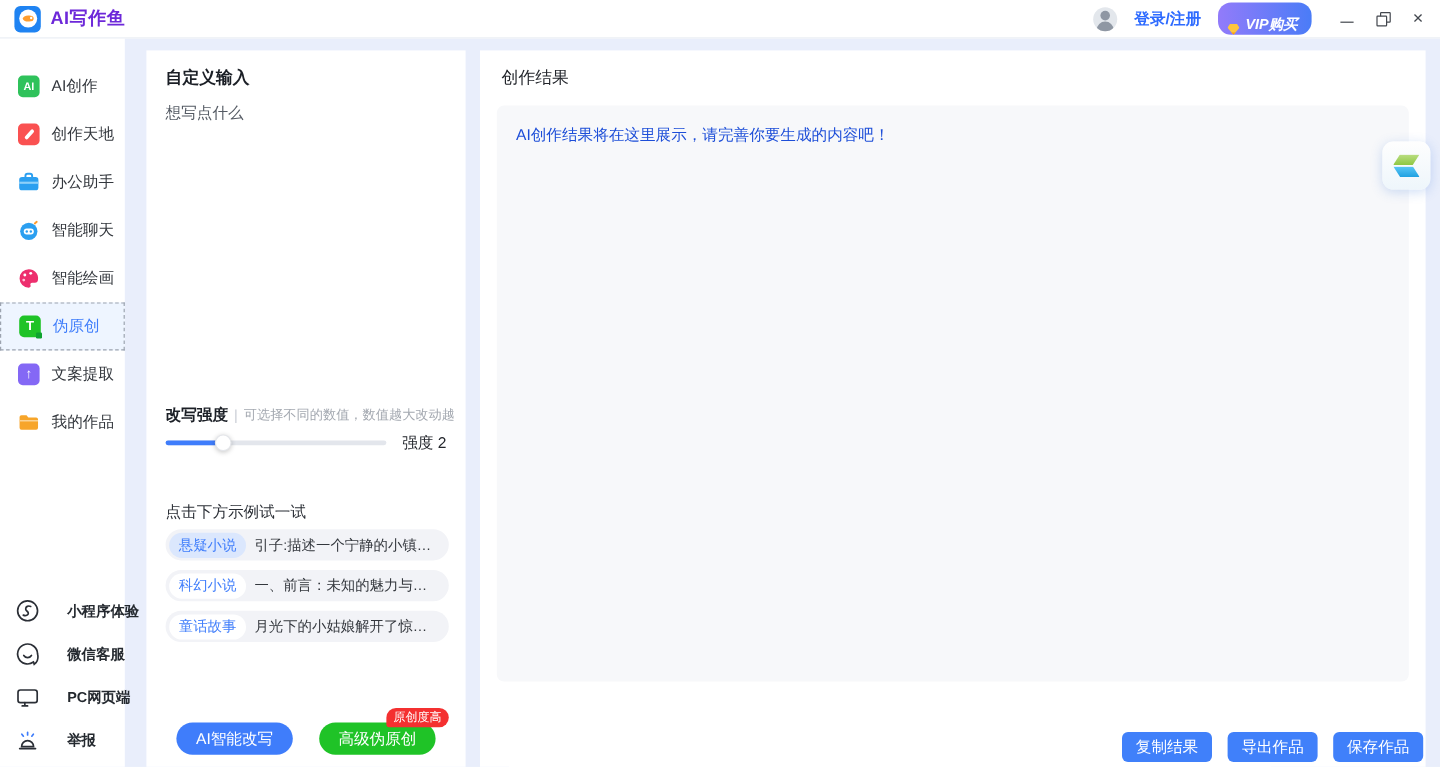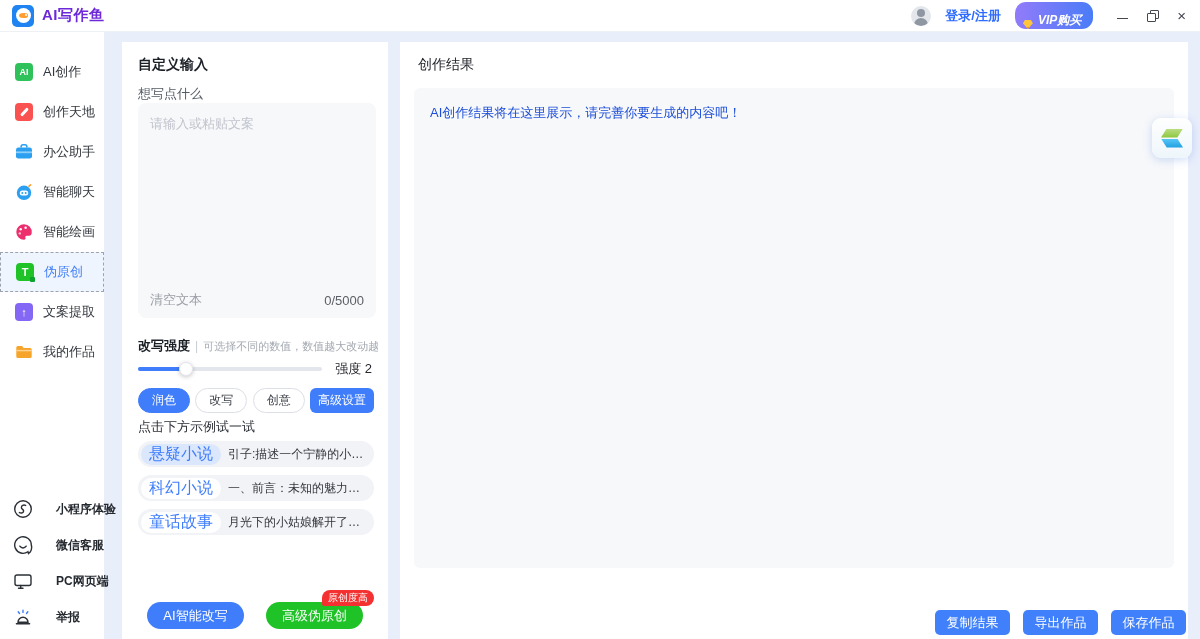--- a/index.html
+++ b/index.html
@@ -82,21 +82,21 @@
   .modes-row { position:absolute; top:346px; left:16px; right:14px; height:25px; display:flex; justify-content:space-between; }
   .mode-btn { min-width:52px; height:25px; padding:0 12px; border-radius:13px; background:#fff; border:1px solid #dcdfe6;
     font-size:12px; color:#3a3e45; display:flex; align-items:center; justify-content:center; cursor:pointer; white-space:nowrap; }
   .mode-btn.active { background:#3f7dfb; border-color:#3f7dfb; color:#fff; }
   .adv-btn { height:25px; padding:0 8px; border-radius:6px; background:#3f7dfb; color:#fff; font-size:12px;
     display:flex; align-items:center; justify-content:center; cursor:pointer; white-space:nowrap; }
   .examples-title { position:absolute; top:376px; left:16px; font-size:13px; color:#2b2f36; line-height:18px; }
   .examples { position:absolute; top:399px; left:16px; right:14px; }
   .ex-row { height:26px; margin-bottom:8px; border-radius:14px; background:#f2f3f7; display:flex; align-items:center;
     padding:0 8px 0 3px; gap:7px; cursor:pointer; overflow:hidden; }
-  .ex-tag { height:21px; padding:0 8px; border-radius:11px; background:#fff; color:#3f7dfb; font-size:16px;
+  .ex-tag { height:21px; padding:0 8px; border-radius:11px; background:#fff; color:#3f7dfb; font-size:12px;
     display:flex; align-items:center; white-space:nowrap; flex:0 0 auto; }
   .ex-row:first-child .ex-tag { background:#dbe7fd; }
   .ex-text { font-size:12px; color:#33373d; white-space:nowrap; overflow:hidden; text-overflow:ellipsis; }
   .m-actions { position:absolute; top:558px; left:0; right:0; height:30px; }
   .act-rewrite { position:absolute; left:25px; top:2px; width:97px; height:27px; border-radius:14px; background:#3f7dfb;
     color:#fff; font-size:13px; display:flex; align-items:center; justify-content:center; cursor:pointer; }
   .act-advanced { position:absolute; left:144px; top:2px; width:97px; height:27px; border-radius:14px; background:#1fc327;
     color:#fff; font-size:13px; display:flex; align-items:center; justify-content:center; cursor:pointer; }
   .act-badge { position:absolute; left:200px; top:-10px; height:16px; padding:0 6px; border-radius:8px 8px 8px 2px;
     background:#f43030; color:#fff; font-size:10px; display:flex; align-items:center; z-index:2; }
@@ -245,48 +245,35 @@
       </span>
       <span class="sbf-label">举报</span>
     </div>
   </div>
 </div>
 
 <div class="panel panel-mid">
   <div class="m-title">自定义输入</div>
   <div class="m-sub">想写点什么</div>
 
-  <div class="input-box">
-    <textarea placeholder="请输入或粘贴文案" style=""></textarea>
-    <div class="input-foot">
-      <span class="clear-text">清空文本</span>
-      <span class="char-count">0/5000</span>
-    </div>
-  </div>
 
   <div class="strength-row">
     <span class="strength-label">改写强度</span>
     <span class="strength-sep">|</span>
     <span class="strength-hint">可选择不同的数值，数值越大改动越大</span>
   </div>
 
   <div class="slider-row">
     <div class="slider">
       <div class="slider-fill" style="width: 26%;"></div>
       <div class="slider-thumb" style="left: 26%;"></div>
     </div>
     <div class="slider-value">强度 2</div>
   </div>
 
-  <div class="modes-row">
-    <div class="mode-btn active">润色</div>
-    <div class="mode-btn">改写</div>
-    <div class="mode-btn">创意</div>
-    <div class="adv-btn">高级设置</div>
-  </div>
 
   <div class="examples-title">点击下方示例试一试</div>
 
   <div class="examples">
     <div class="ex-row">
       <span class="ex-tag">悬疑小说</span>
       <span class="ex-text">引子:描述一个宁静的小镇，近日却...</span>
     </div>
     <div class="ex-row">
       <span class="ex-tag">科幻小说</span>

